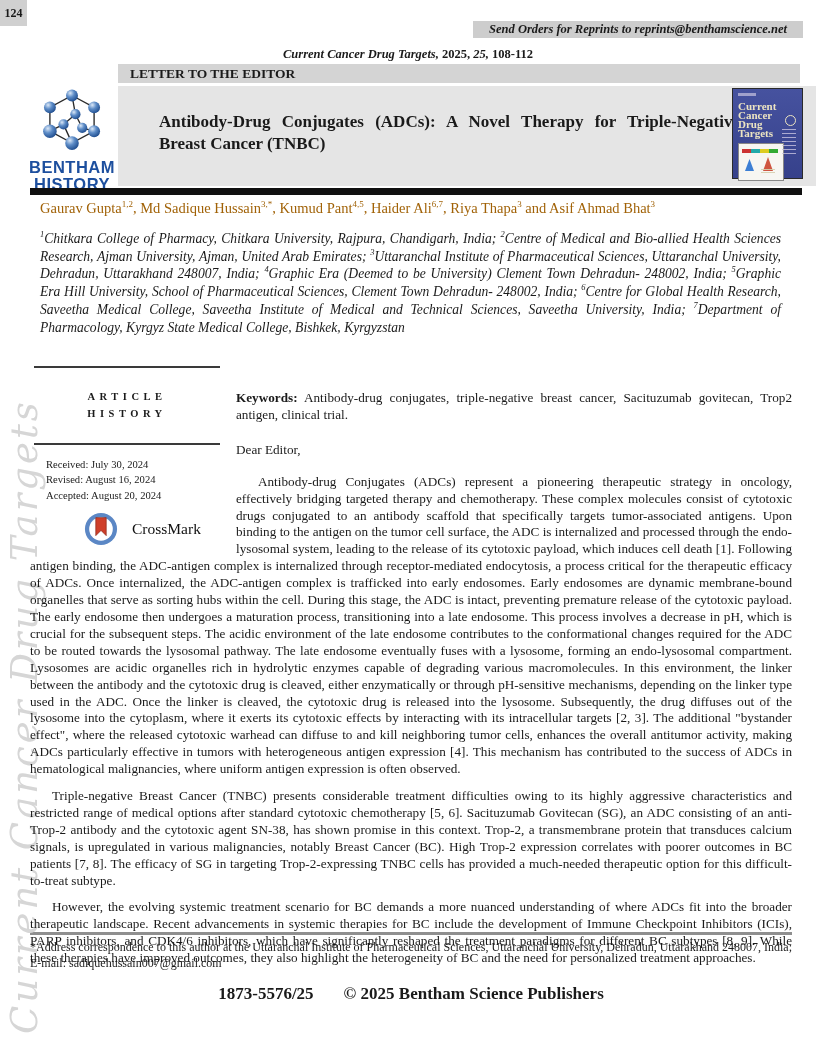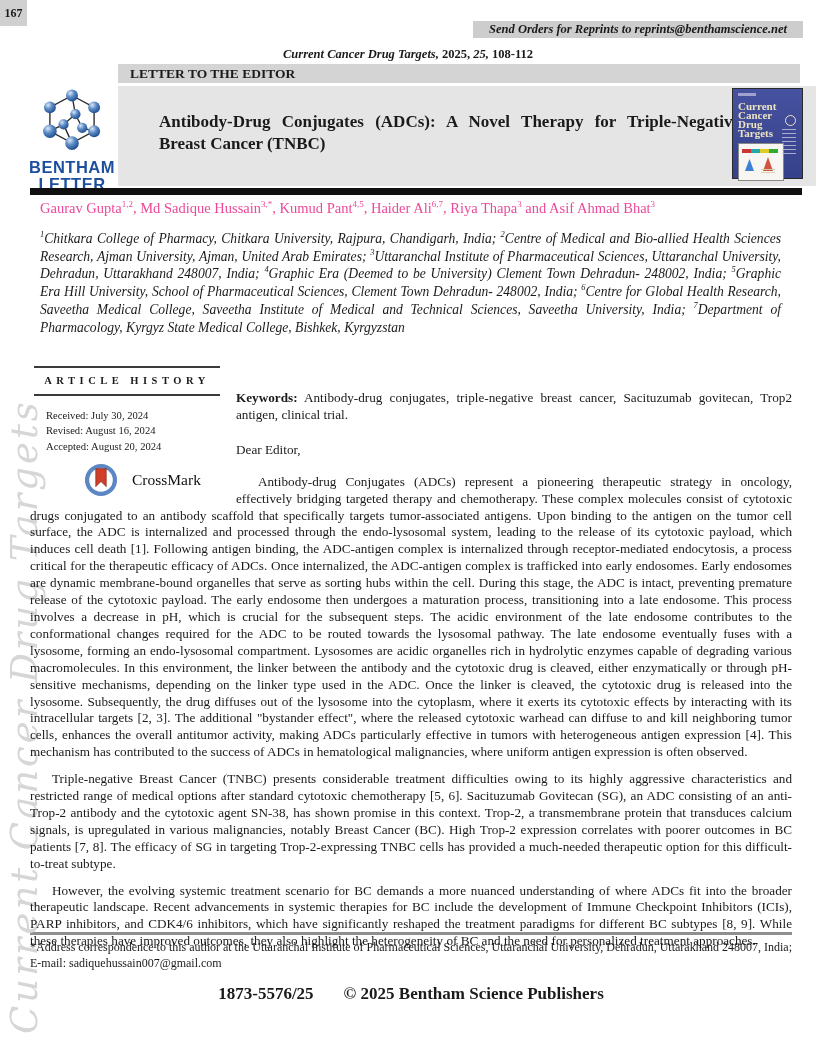--- a/index.html
+++ b/index.html
@@ -55,37 +55,37 @@
     background:linear-gradient(90deg,#c33 0 25%,#2aa 25% 50%,#dc2 50% 75%,#3a3 75% 100%);}
   .cover .fig1{position:absolute;left:6px;top:15px;width:9px;height:12px;background:#3d7fd4;clip-path:polygon(50% 0,100% 100%,0 100%);}
   .cover .fig2{position:absolute;left:24px;top:13px;width:10px;height:14px;background:#cf5540;clip-path:polygon(50% 0,100% 100%,0 100%);}
   .cover .emblem{position:absolute;right:6px;top:26px;width:9px;height:9px;border:1px solid #ece4c2;border-radius:50%;}
   .cover .side-smudge{position:absolute;right:6px;top:40px;width:14px;height:26px;
     background:repeating-linear-gradient(#c8c3e0 0 1px,transparent 1px 4px);opacity:.8;}
   .cover .foot-smudge{position:absolute;left:28px;bottom:3px;width:14px;height:6px;
     background:repeating-linear-gradient(#d6cfae 0 1px,transparent 1px 3px);opacity:.9;}
   .blackbar{position:absolute;left:30px;top:188px;width:772px;height:7px;background:#101010;}
   .authors-line{
-    position:absolute;left:40px;top:200px;width:748px;font-size:14.5px;color:#ec4899;
+    position:absolute;left:40px;top:200px;width:748px;font-size:14.5px;color:#a16207;
   }
   .affiliations{
     position:absolute;left:40px;top:230px;width:741px;font-style:italic;
     font-size:13.6px;line-height:17.7px;text-align:justify;
   }
   .main{
     position:absolute;left:30px;top:360px;width:762px;z-index:1;
     font-size:13.2px;line-height:16.9px;text-align:justify;
   }
   .history{
     float:left;width:186px;margin:6px 16px 4px 4px;
   }
   .hrule{border:none;border-top:2px solid #3a3a3a;margin:0;}
   .history .hist-heading{
     text-align:center;font-weight:bold;font-size:10.5px;letter-spacing:4.5px;
-    padding:5px 0 4px;margin:0;
+    padding:5px 0 4px;margin:16px;
   }
   .history .dates{margin:12px 0 0 12px;font-size:10.6px;line-height:15.5px;text-align:left;}
   .history .doi{margin:11px 0 0 12px;font-style:italic;font-size:9.5px;line-height:12.5px;text-align:left;white-space:nowrap;}
   .history .crossmark{margin:9px 0 2px 50px;display:flex;align-items:center;gap:14px;}
   .history .crossmark .cm-label{font-size:15.5px;color:#111;}
   .keywords{margin:30px 0 0 0;}
   .salutation{margin:18px 0 0 0;}
   .bodyp{margin:15px 0 0 0;text-indent:22px;}
   .bodyp2{margin:10px 0 0 0;text-indent:22px;}
   .footrule{position:absolute;left:30px;top:932px;width:762px;height:3px;background:#8f8f8f;}
@@ -99,21 +99,21 @@
   .footerline .gap{display:inline-block;width:30px;}
   .watermark{
     position:absolute;left:3px;top:1034px;transform:rotate(-90deg);transform-origin:0 0;
     font-family:"DejaVu Serif", serif;font-style:italic;font-size:37px;letter-spacing:3px;
     color:#d6d6d6;white-space:nowrap;z-index:0;
   }
 </style>
 </head>
 <body>
 
-<div class="pagenum">167</div>
+<div class="pagenum">124</div>
 
 <div class="reprints">Send Orders for Reprints to reprints@benthamscience.net</div>
 
 <div class="jline">
   <span class="it">Current Cancer Drug Targets,</span>
   <span>2025,</span>
   <span class="it">25,</span>
   <span>108-112</span>
 </div>
 
@@ -142,21 +142,21 @@
         <circle cx="66" cy="50" r="7"></circle>
       <circle cx="40" cy="64" r="8"></circle>
         <circle cx="14" cy="50" r="8"></circle>
         <circle cx="14" cy="22" r="7"></circle>
       <circle cx="44" cy="30" r="6"></circle>
         <circle cx="30" cy="42" r="6"></circle>
         <circle cx="52" cy="46" r="6"></circle>
     </g>
   </svg>
   <div class="logo-name">BENTHAM</div>
-  <div class="logo-name">LETTER</div>
+  <div class="logo-name">HISTORY</div>
 </div>
 
 <div class="cover">
   <div class="vol-smudge"></div>
   <div class="cover-title">Current</div>
   <div class="cover-title">Cancer Drug Targets</div>
   <div class="emblem"></div>
   <div class="panel">
     <div class="strip"></div>
     <div class="fig1"></div>

